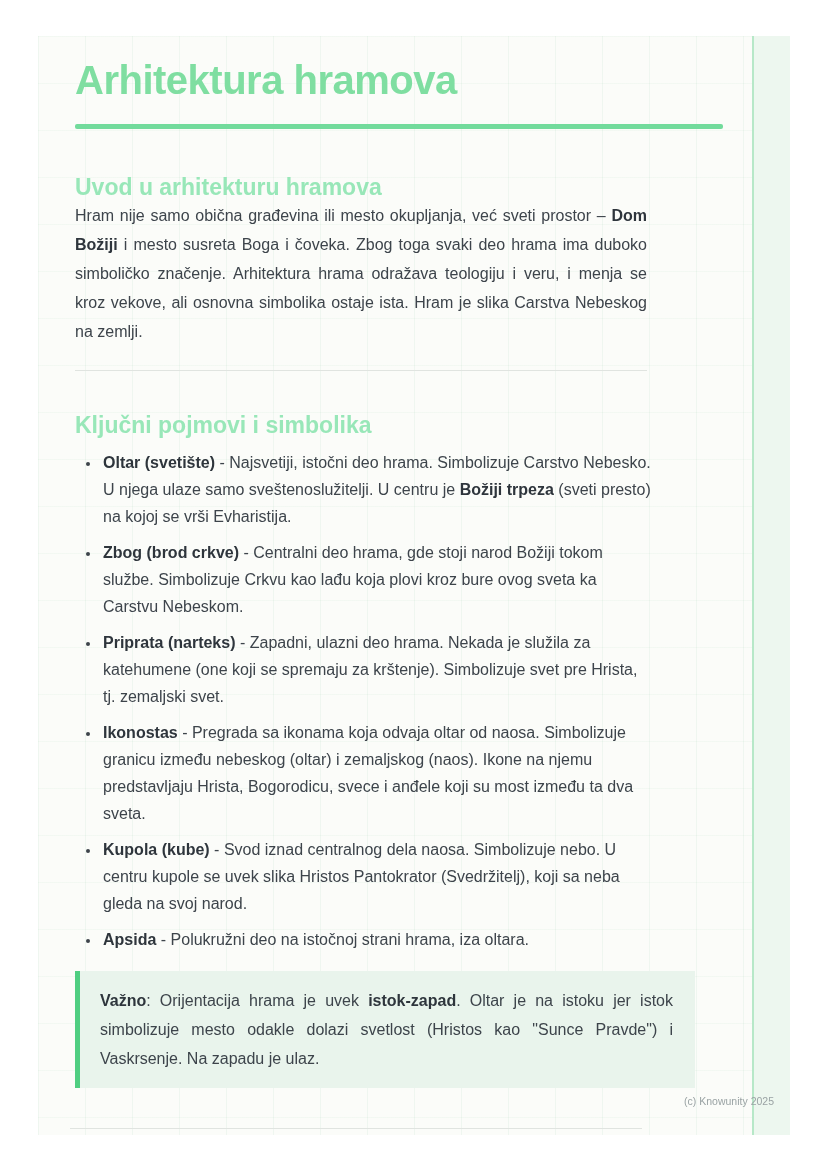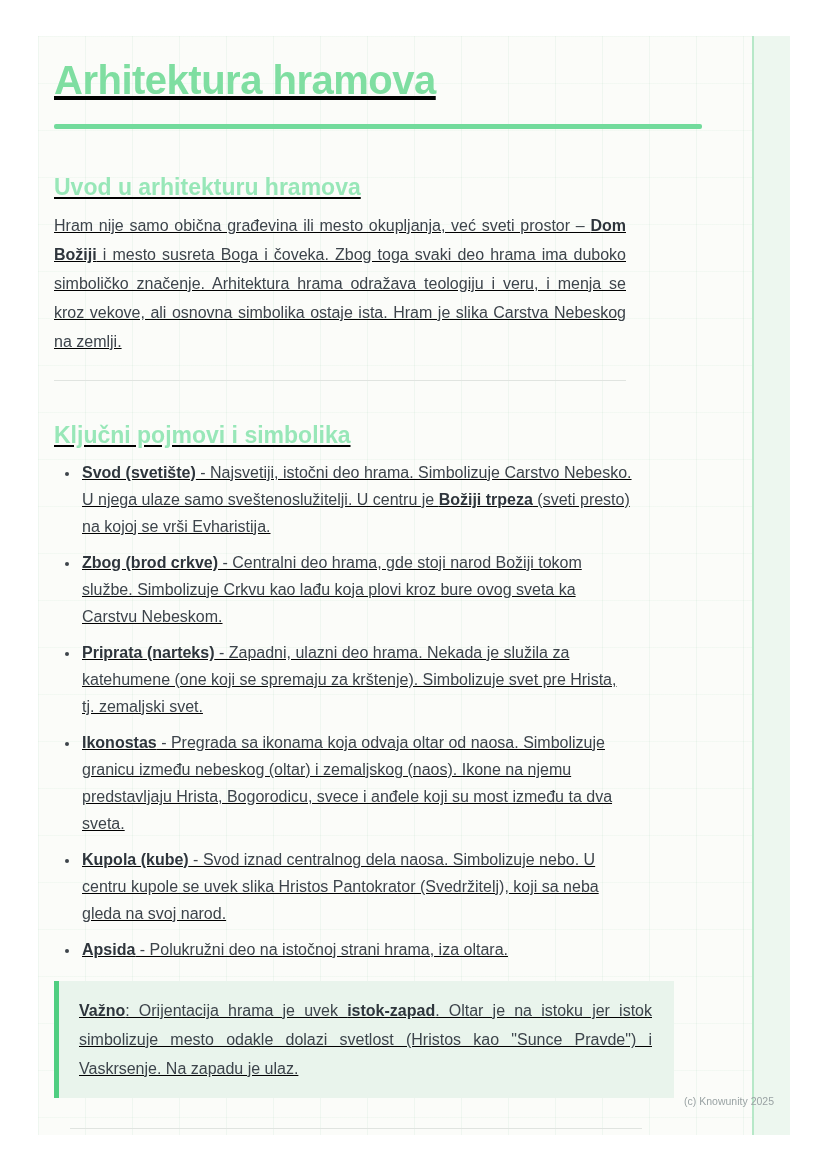--- a/index.html
+++ b/index.html
@@ -22,23 +22,22 @@
     background-size:47px 47px;
   }
   .margin-strip {
     position:absolute; top:0; right:0;
     width:38px; height:100%;
     background:#edf7ef;
     border-left:2px solid var(--accent-pale, #b7e8c8);
   }
   .content {
     position:relative;
-    padding:22px 0 0 16px;
+    padding:22px 0 0 37px;
     width:604px;
-    text-decoration:underline;
   }
   h1.page-title {
     font-size:40px; line-height:44px;
     font-weight:bold;
     letter-spacing:-0.5px;
     color:var(--title-green, #7fdea1);
   }
   .title-rule {
     width:648px; height:5px;
     margin-top:22px;
@@ -46,21 +45,20 @@
     border-radius:2px;
   }
   h2.section-heading {
     font-size:23px; line-height:28px;
     font-weight:bold;
     color:var(--heading-green, #98e7b8);
     margin-top:44px;
   }
   h2.section-heading.second { margin-top:40px; }
   p.body-text {
-    margin-top:10px;
     width:572px;
     font-size:16px; line-height:29px;
     color:var(--text-color, #3d444b);
     text-align:justify;
   }
   p.body-text strong, li strong, .callout strong { color:#2e353c; }
   .section-divider {
     width:572px; height:1px;
     background:#e0e4e0;
     margin-top:24px;
@@ -112,21 +110,21 @@
     <div class="title-rule"></div>
 
     <h2 class="section-heading">Uvod u arhitekturu hramova</h2>
     <p class="body-text"><span>Hram nije samo obična građevina ili mesto okupljanja, već sveti prostor – </span><strong>Dom Božiji</strong><span> i mesto susreta Boga i čoveka. Zbog toga svaki deo hrama ima duboko simboličko značenje. Arhitektura hrama odražava teologiju i veru, i menja se kroz vekove, ali osnovna simbolika ostaje ista. Hram je slika Carstva Nebeskog na zemlji.</span></p>
 
     <div class="section-divider"></div>
 
     <h2 class="section-heading second">Ključni pojmovi i simbolika</h2>
 
     <ul class="concept-list">
-        <li><strong>Svod (svetište)</strong><span> - Najsvetiji, istočni deo hrama. Simbolizuje Carstvo Nebesko. U njega ulaze samo sveštenoslužitelji. U centru je </span><strong>Božiji trpeza</strong><span> (sveti presto) na kojoj se vrši Evharistija.</span></li>
+        <li><strong>Oltar (svetište)</strong><span> - Najsvetiji, istočni deo hrama. Simbolizuje Carstvo Nebesko. U njega ulaze samo sveštenoslužitelji. U centru je </span><strong>Božiji trpeza</strong><span> (sveti presto) na kojoj se vrši Evharistija.</span></li>
         <li><strong>Zbog (brod crkve)</strong><span> - Centralni deo hrama, gde stoji narod Božiji tokom službe. Simbolizuje Crkvu kao lađu koja plovi kroz bure ovog sveta ka Carstvu Nebeskom.</span></li>
         <li><strong>Priprata (narteks)</strong><span> - Zapadni, ulazni deo hrama. Nekada je služila za katehumene (one koji se spremaju za krštenje). Simbolizuje svet pre Hrista, tj. zemaljski svet.</span></li>
         <li><strong>Ikonostas</strong><span> - Pregrada sa ikonama koja odvaja oltar od naosa. Simbolizuje granicu između nebeskog (oltar) i zemaljskog (naos). Ikone na njemu predstavljaju Hrista, Bogorodicu, svece i anđele koji su most između ta dva sveta.</span></li>
         <li><strong>Kupola (kube)</strong><span> - Svod iznad centralnog dela naosa. Simbolizuje nebo. U centru kupole se uvek slika Hristos Pantokrator (Svedržitelj), koji sa neba gleda na svoj narod.</span></li>
         <li><strong>Apsida</strong><span> - Polukružni deo na istočnoj strani hrama, iza oltara.</span></li>
       </ul>
 
     <div class="callout"><strong>Važno</strong><span>: Orijentacija hrama je uvek </span><strong>istok-zapad</strong><span>. Oltar je na istoku jer istok simbolizuje mesto odakle dolazi svetlost (Hristos kao "Sunce Pravde") i Vaskrsenje. Na zapadu je ulaz.</span></div>
   </div>
 

